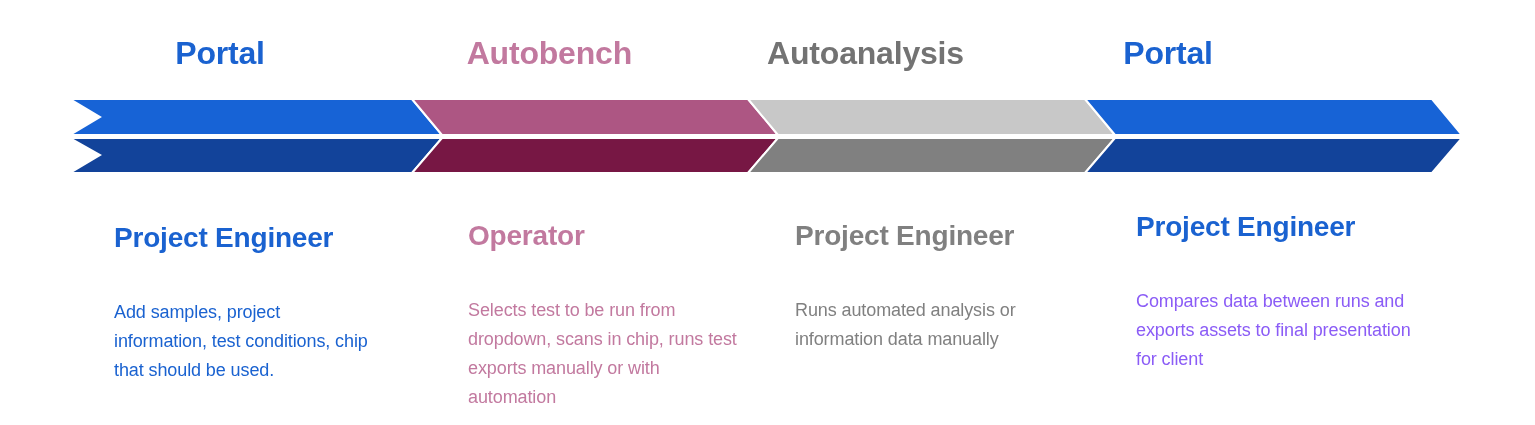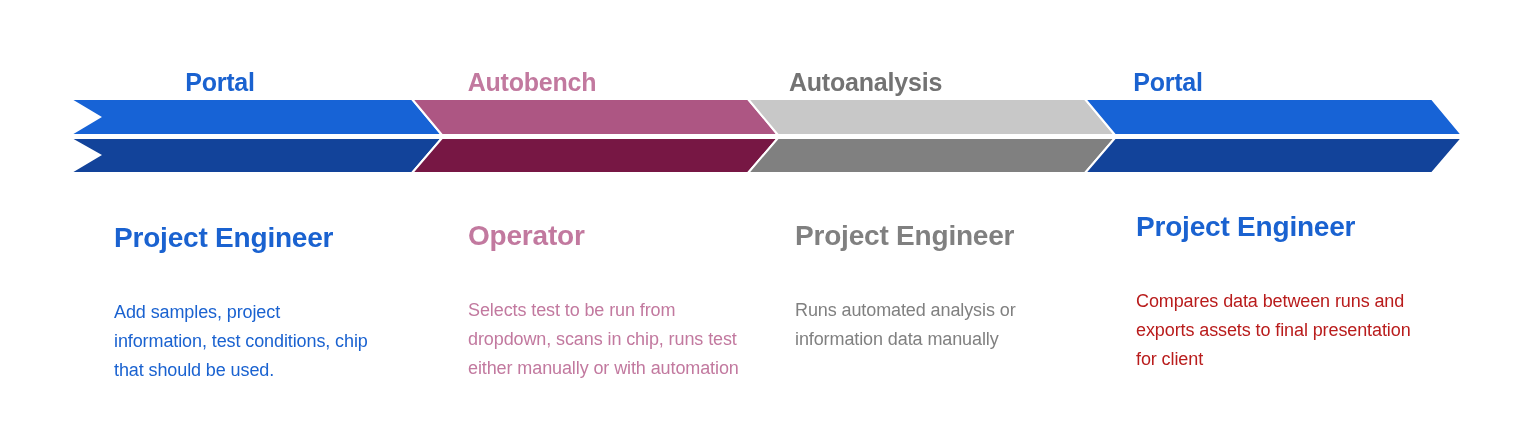--- a/index.html
+++ b/index.html
@@ -12,22 +12,22 @@
   #diagram {
     position: relative;
     width: 1535px;
     height: 425px;
     background: #ffffff;
   }
 
   
   .stage-header {
     position: absolute;
-    top: 68px;
-    font-size: 25px;
+    top: 35px;
+    font-size: 32px;
     font-weight: bold;
     letter-spacing: -0.2px;
     white-space: nowrap;
     text-align: center;
   }
 
   
   #chevron-band {
     position: absolute;
     left: 0;
@@ -55,21 +55,21 @@
     line-height: 29px;
     letter-spacing: -0.1px;
   }
 </style>
 </head>
 <body>
 
 <div id="diagram">
 
   <div class="stage-header" style="left:120px; width:200px; color:#1a62d0;">Portal</div>
-  <div class="stage-header" style="left:432px; width:200px; color:#c2799f;">Autobench</div>
+  <div class="stage-header" style="left:432px; width:200px; color:#c2799f;text-align:right;">Autobench</div>
   <div class="stage-header" style="left:763px; width:205px; color:#737373;">Autoanalysis</div>
   <div class="stage-header" style="left:1068px; width:200px; color:#1a62d0;">Portal</div>
 
   <div id="chevron-band">
     <svg width="1535" height="78" viewBox="0 0 1535 78" xmlns="http://www.w3.org/2000/svg">
 
       <g>
         <path fill="#1763d6" stroke="#ffffff" stroke-width="2" d="M 70,2 L 412,2 L 442,38 L 70,38 L 100,20 Z"></path>
         <path fill="#12439a" stroke="#ffffff" stroke-width="2" d="M 70,41 L 442,41 L 412,76 L 70,76 L 100,58 Z"></path>
       </g>
@@ -91,26 +91,26 @@
     </svg>
   </div>
 
   <div class="stage-column" style="left:114px; top:222px; width:270px;">
     <div class="role-title" style="color:#1a62d0; margin-bottom:44px;">Project Engineer</div>
     <div class="stage-desc" style="color:#1a62d0; width:262px;">Add samples, project information, test conditions, chip that should be used.</div>
   </div>
 
   <div class="stage-column" style="left:456px; top:220px; width:280px;margin-left:12px;">
     <div class="role-title" style="color:#c2799f; margin-bottom:44px;">Operator</div>
-    <div class="stage-desc" style="color:#c2799f; width:272px;">Selects test to be run from dropdown, scans in chip, runs test either manually or with automation</div>
+    <div class="stage-desc" style="color:#c2799f; width:272px;">Selects test to be run from dropdown, scans in chip, runs test exports manually or with automation</div>
   </div>
 
   <div class="stage-column" style="left:795px; top:220px; width:280px;">
     <div class="role-title" style="color:#808080; margin-bottom:44px;">Project Engineer</div>
     <div class="stage-desc" style="color:#808080; width:262px;">Runs automated analysis or information data manually</div>
   </div>
 
   <div class="stage-column" style="left:1136px; top:211px; width:290px;">
     <div class="role-title" style="color:#1a62d0; margin-bottom:44px;">Project Engineer</div>
-    <div class="stage-desc" style="color:#b91c1c; width:280px;">Compares data between runs and exports assets to final presentation for client</div>
+    <div class="stage-desc" style="color:#8b5cf6; width:280px;">Compares data between runs and exports assets to final presentation for client</div>
   </div>
 
 </div>
 
 </body></html>

